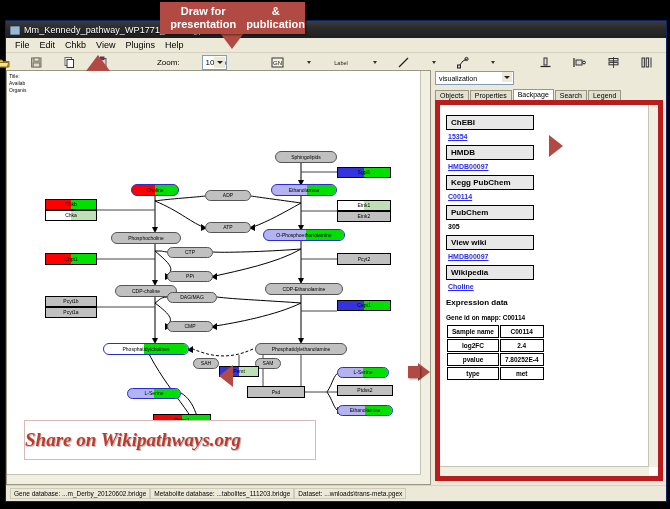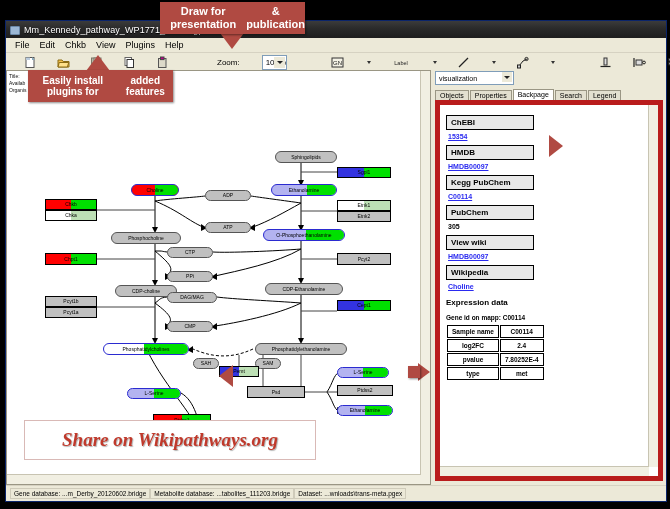--- a/index.html
+++ b/index.html
@@ -14,21 +14,21 @@
   .titlebar .tb-ico{width:11px;height:11px;margin-right:4px;position:relative;flex:0 0 auto;}
   .titlebar .tb-ico:before{content:"";position:absolute;left:1px;top:2px;width:8px;height:7px;
             background:#9bb7d4;border:1px solid #6a88a8;border-radius:1px;}
   .tb-title{white-space:nowrap;overflow:hidden;text-shadow:0 1px 0 #000;letter-spacing:.1px;}
 
   .menubar{height:14px;background:#ece9d8;border-bottom:1px solid #d6d2c2;display:flex;align-items:center;
            font-size:9px;color:#000;padding-left:4px;}
   .menubar span{padding:0 5px;cursor:default;}
 
   .toolbar{height:18px;background:#ece9d8;border-bottom:1px solid #c9c5b4;display:flex;align-items:center;
-           padding-left:18px;gap:20px;}
+           padding-left:11px;gap:20px;justify-content:center;}
   .tbtn{width:15px;height:15px;display:flex;align-items:center;justify-content:center;}
   .tbtn svg{display:block;}
   .tsep{width:1px;height:13px;background:#b9b5a4;margin:0 2px;}
   .zoomlabel{font-size:8px;margin:0 2px 0 4px;color:#000;}
   .zoombox{width:62px;height:13px;background:#fff;border:1px solid #7f9db9;font-size:8px;
            display:flex;align-items:center;padding-left:3px;position:relative;}
   .zoombox .arr{position:absolute;right:1px;top:1px;width:11px;height:11px;background:#ece9d8;
            border-left:1px solid #c0bca e;display:flex;align-items:center;justify-content:center;}
   .caret{width:0;height:0;border-left:3px solid transparent;border-right:3px solid transparent;border-top:3px solid #222;}
   .dd{display:inline-block;width:0;height:0;border-left:2.5px solid transparent;border-right:2.5px solid transparent;
@@ -86,21 +86,21 @@
            justify-content:center;flex-direction:row;line-height:1.15;}
   .arrowdown{position:absolute;width:0;height:0;border-left:12px solid transparent;border-right:12px solid transparent;
              border-top:16px solid #b04a42;z-index:19;}
   .arrowup{position:absolute;width:0;height:0;border-left:12px solid transparent;border-right:12px solid transparent;
            border-bottom:16px solid #b04a42;z-index:19;}
   .arrowleft{position:absolute;width:0;height:0;border-top:11px solid transparent;border-bottom:11px solid transparent;
              border-right:14px solid #b04a42;z-index:19;}
   .arrowright{position:absolute;width:0;height:0;border-top:11px solid transparent;border-bottom:11px solid transparent;
               border-left:14px solid #b04a42;z-index:19;}
   .sharebox{position:absolute;background:#fff;border:1px solid #d9b9b6;z-index:21;display:flex;align-items:center;
-            justify-content:center;}
+            justify-content:flex-start;}
   .sharetxt{font-family:"Liberation Serif",serif;font-style:italic;font-weight:bold;color:#c0392b;
             font-size:19px;text-shadow:1px 1px 1px rgba(160,160,160,.8);white-space:nowrap;}
 </style>
 </head>
 <body>
 
 <div id="root">
 
   <div class="window">
 
@@ -523,24 +523,20 @@
       <span class="cell">Dataset: ...wnloads\trans-meta.pgex</span>
     </div>
   </div>
 
   <div class="callout" style="left:160px;top:2px;width:145px;height:32px;font-size:11px;">
     <span>Draw for presentation</span>
     <span>&amp; publication</span>
   </div>
   <div class="arrowdown" style="left:220px;top:33px;"></div>
 
-  <div class="callout" style="left:28px;top:70px;width:145px;height:32px;font-size:10px;">
-    <span>Easily install plugins for</span>
-    <span>added features</span>
-  </div>
   <div class="arrowup" style="left:86px;top:55px;"></div>
 
   <div class="arrowleft" style="left:219px;top:365px;"></div>
 
   <div class="arrowright" style="left:549px;top:135px;"></div>
 
   <div class="arrowright" style="left:418px;top:363px;border-top-width:9px;border-bottom-width:9px;border-left-width:12px;"></div>
   <div class="callout" style="left:408px;top:366px;width:12px;height:12px;"></div>
 
   <div class="sharebox" style="left:24px;top:420px;width:290px;height:38px;">

